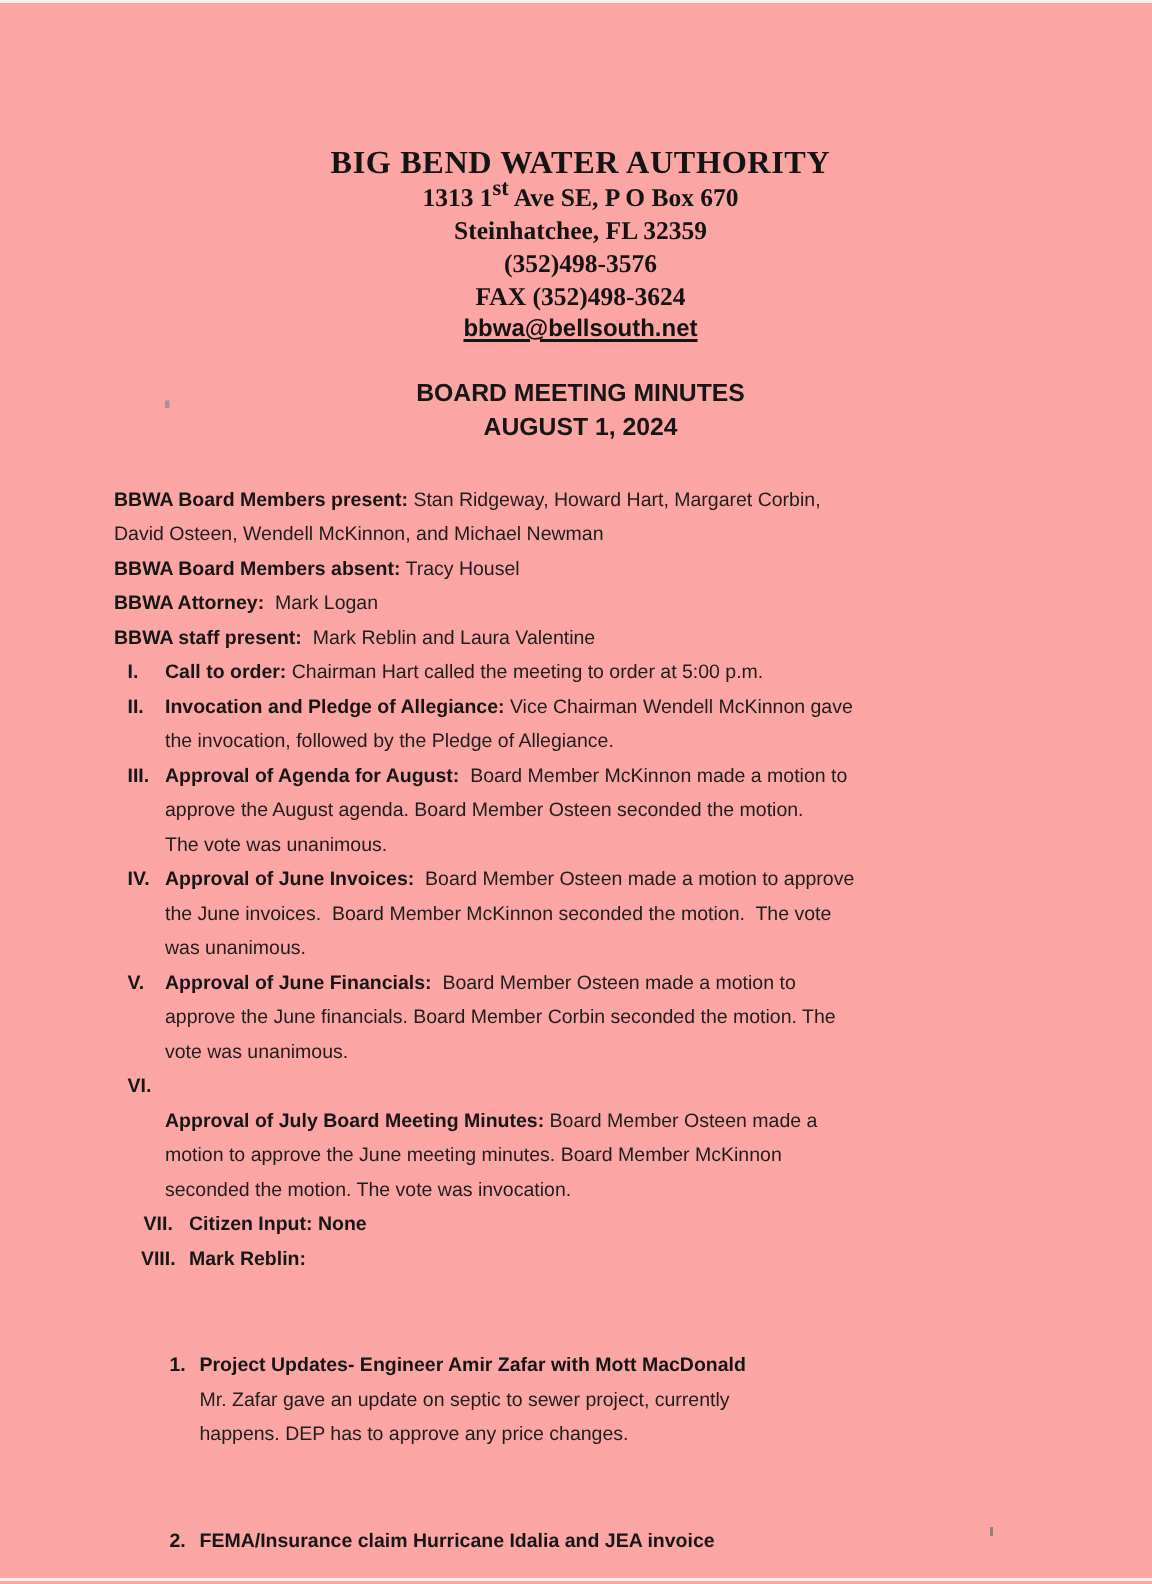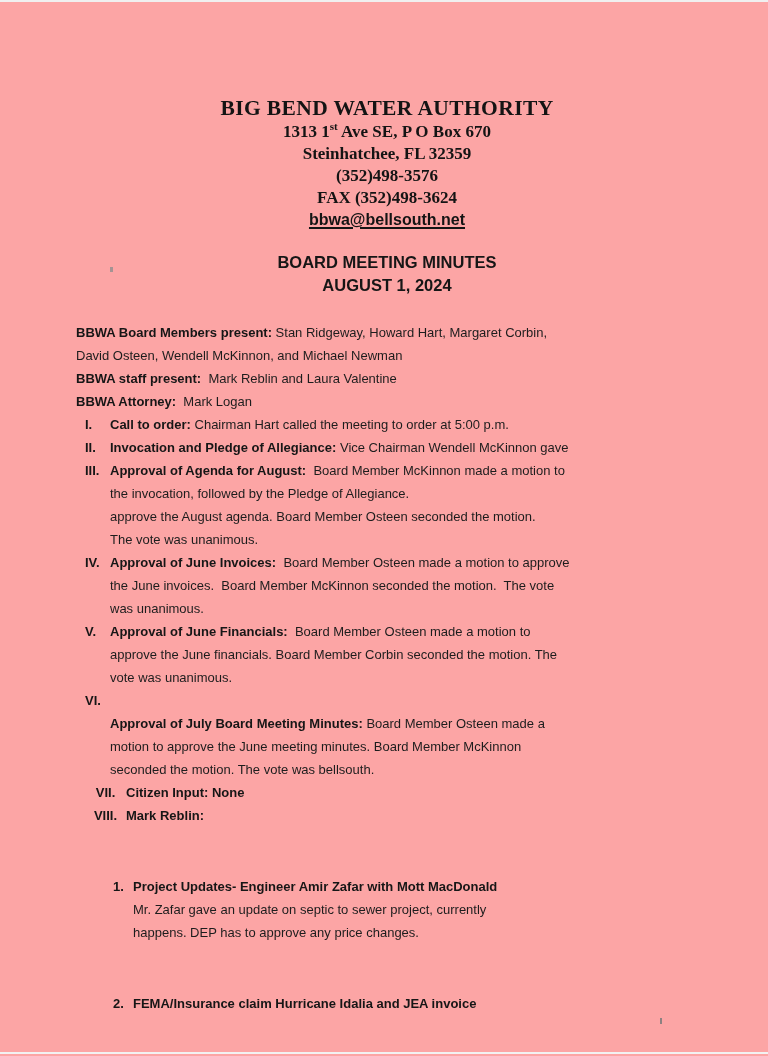--- a/index.html
+++ b/index.html
@@ -8,21 +8,21 @@
   .edge-top{position:absolute;left:0;top:0;width:768px;height:2px;background:#f0f0f0;}
   .edge-bottom{position:absolute;left:0;top:1052px;width:768px;height:2px;background:#f2f2f2;}
   .dot1{position:absolute;left:110px;top:267px;width:3px;height:5px;background:#8f8f8f;opacity:.8;}
   .dot2{position:absolute;left:660px;top:1018px;width:2px;height:6px;background:#7a7a7a;opacity:.85;}
 
   
   .letterhead{position:absolute;left:3px;top:95px;width:768px;text-align:center;
               font-family:"Liberation Serif",serif;font-weight:700;color:#141414;}
   .org{font-size:21.5px;line-height:26px;letter-spacing:.4px;}
   .addr{font-size:17px;line-height:22px;}
-  .addr sup{font-size:11px;vertical-align:super;line-height:0;margin-top:33px;}
+  .addr sup{font-size:15px;vertical-align:super;line-height:0;margin-top:33px;}
   .email{font-family:"Liberation Sans",sans-serif;font-size:16px;line-height:22px;font-weight:700;}
   .email span{text-decoration:underline;text-decoration-thickness:2px;text-underline-offset:2px;}
 
   
   .meeting{position:absolute;left:3px;top:251px;width:768px;text-align:center;
            font-size:16.5px;line-height:23px;font-weight:700;color:#161616;}
 
   
   .body{position:absolute;left:76px;top:321px;width:644px;font-size:13px;line-height:23px;}
   .ln{white-space:pre;height:23px;}
@@ -55,39 +55,40 @@
   </div>
 
   <div class="meeting">
     <div>BOARD MEETING MINUTES</div>
     <div>AUGUST 1, 2024</div>
   </div>
 
   <div class="body">
     <div class="ln i-para"><span class="b">BBWA Board Members present:</span><span> Stan Ridgeway, Howard Hart, Margaret Corbin,</span></div>
     <div class="ln i-para"><span>David Osteen, Wendell McKinnon, and Michael Newman</span></div>
+    <div class="ln i-para"><span class="b">BBWA Board Members absent:</span><span> Tracy Housel</span></div>
+    <div class="ln i-para"><span class="b">BBWA Attorney:</span><span>  Mark Logan</span></div>
     <div class="ln i-para"><span class="b">BBWA staff present:</span><span>  Mark Reblin and Laura Valentine</span></div>
-    <div class="ln i-para"><span class="b">BBWA Attorney:</span><span>  Mark Logan</span></div>
 
     <div class="ln i-item"><span class="num">I.</span><span class="b">Call to order:</span><span> Chairman Hart called the meeting to order at 5:00 p.m.</span></div>
     <div class="ln i-item"><span class="num">II.</span><span class="b">Invocation and Pledge of Allegiance:</span><span> Vice Chairman Wendell McKinnon gave</span></div>
+    <div class="ln i-cont"><span>the invocation, followed by the Pledge of Allegiance.</span></div>
     <div class="ln i-item"><span class="num">III.</span><span class="b">Approval of Agenda for August:</span><span>  Board Member McKinnon made a motion to</span></div>
-    <div class="ln i-cont"><span>the invocation, followed by the Pledge of Allegiance.</span></div>
     <div class="ln i-cont"><span>approve the August agenda. Board Member Osteen seconded the motion.</span></div>
     <div class="ln i-cont"><span>The vote was unanimous.</span></div>
     <div class="ln i-item"><span class="num">IV.</span><span class="b">Approval of June Invoices:</span><span>  Board Member Osteen made a motion to approve</span></div>
     <div class="ln i-cont"><span>the June invoices.  Board Member McKinnon seconded the motion.  The vote</span></div>
     <div class="ln i-cont"><span>was unanimous.</span></div>
     <div class="ln i-item"><span class="num">V.</span><span class="b">Approval of June Financials:</span><span>  Board Member Osteen made a motion to</span></div>
     <div class="ln i-cont"><span>approve the June financials. Board Member Corbin seconded the motion. The</span></div>
     <div class="ln i-cont"><span>vote was unanimous.</span></div>
     <div class="ln i-item"><span class="num">VI.</span></div>
     <div class="ln i-cont"><span class="b">Approval of July Board Meeting Minutes:</span><span> Board Member Osteen made a</span></div>
     <div class="ln i-cont"><span>motion to approve the June meeting minutes. Board Member McKinnon</span></div>
-    <div class="ln i-cont"><span>seconded the motion. The vote was bellsouth.</span></div>
+    <div class="ln i-cont"><span>seconded the motion. The vote was invocation.</span></div>
     <div class="ln i-item"><span class="num7">VII.</span><span class="b">Citizen Input: None</span></div>
     <div class="ln i-item"><span class="num7">VIII.</span><span class="b">Mark Reblin:</span></div>
 
     <div class="ln i-sub"><span class="numsub">1.</span><span class="b">Project Updates- Engineer Amir Zafar with Mott MacDonald</span></div>
     <div class="ln i-subcont"><span>Mr. Zafar gave an update on septic to sewer project, currently</span></div>
     <div class="ln i-subcont"><span>happens. DEP has to approve any price changes.</span></div>
     <div class="ln i-sub"><span class="numsub">2.</span><span class="b">FEMA/Insurance claim Hurricane Idalia and JEA invoice</span></div>
   </div>
 </div>
 

